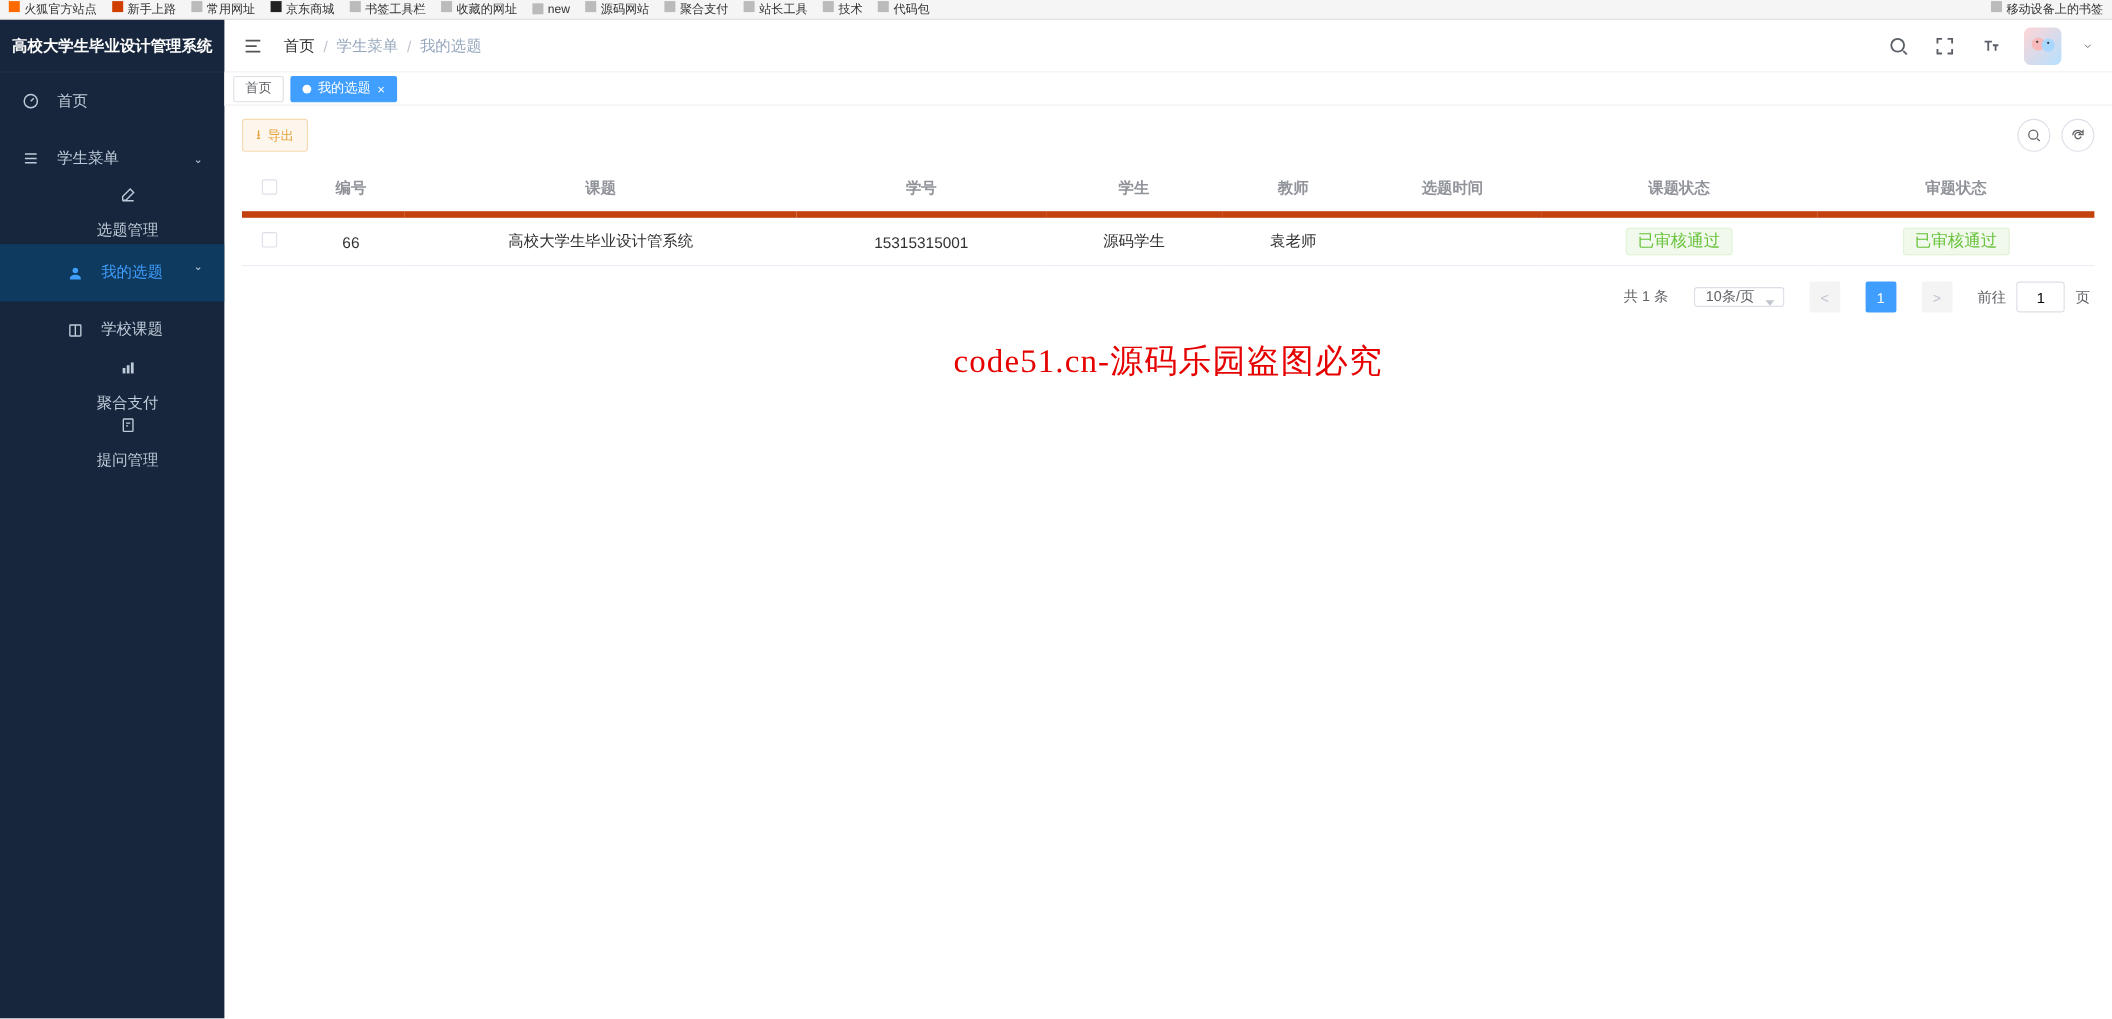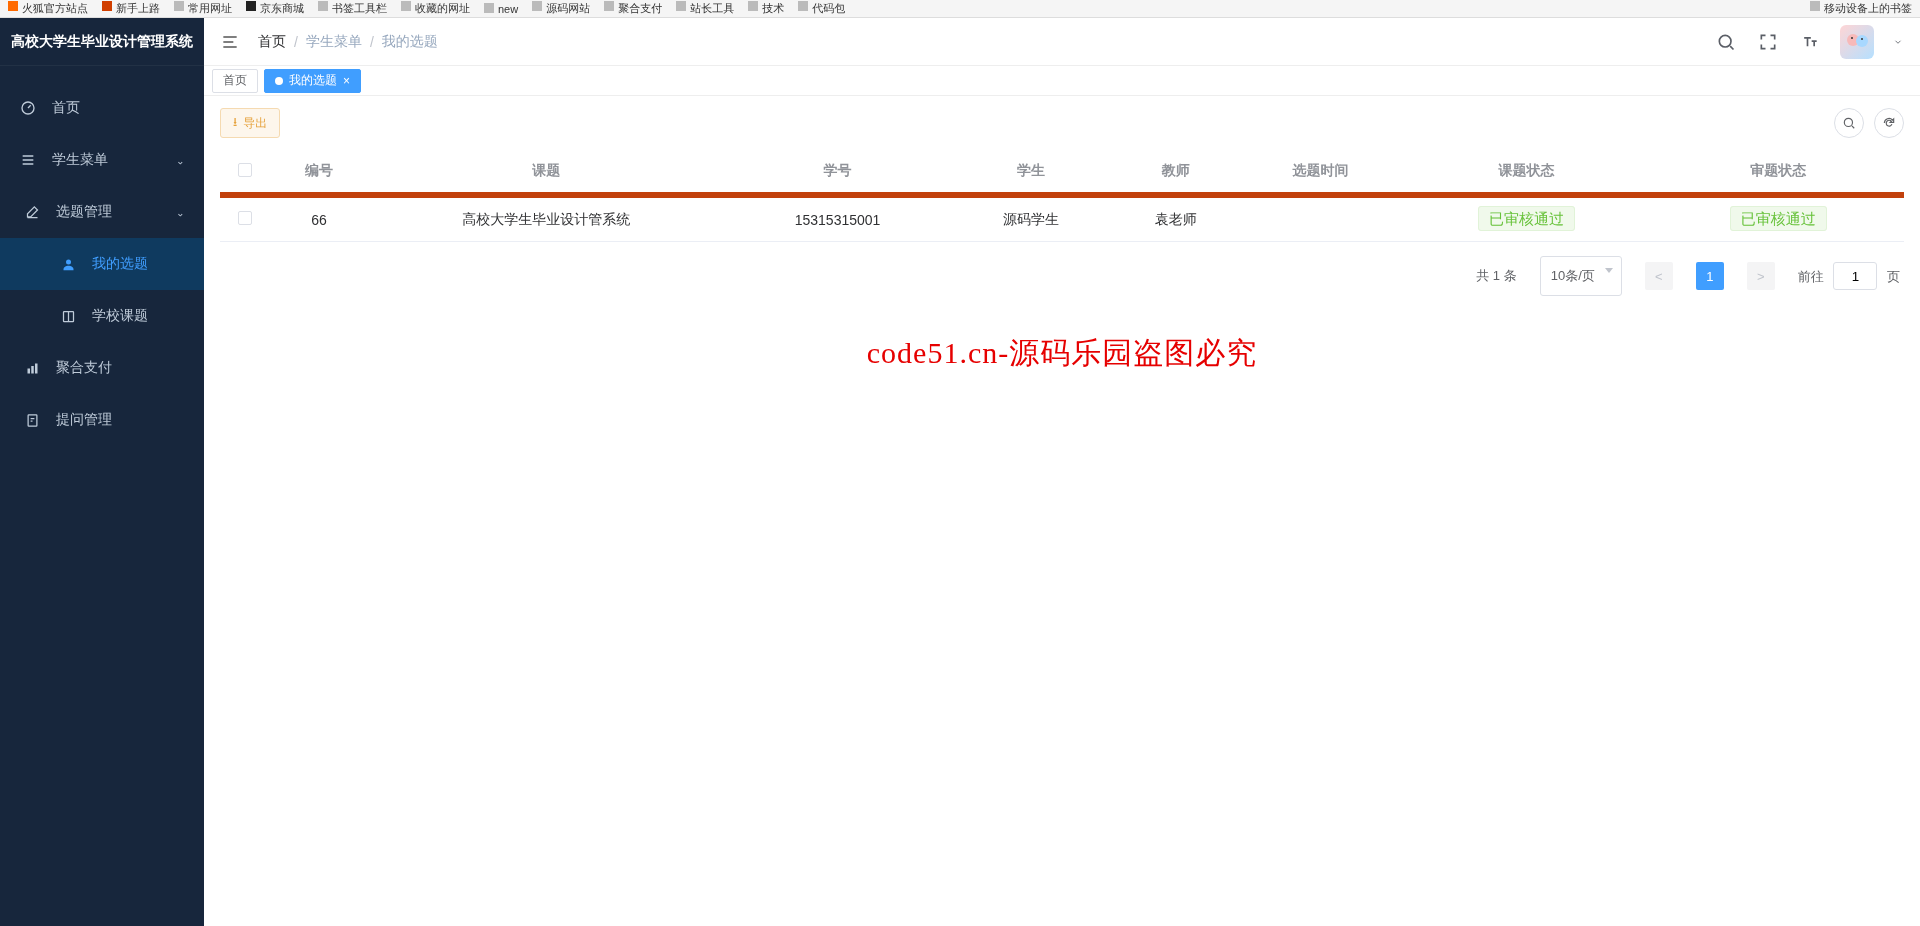--- a/index.html
+++ b/index.html
@@ -7,26 +7,26 @@
 
     
     .bookmark-bar { height: 18px; background: #f5f5f5; display: flex; align-items: center; padding: 0 8px; gap: 14px; font-size: 11px; color: #333; overflow: hidden; border-bottom: 1px solid #ddd; }
     .bookmark-bar .bm { display: flex; align-items: flex-start; gap: 4px; white-space: nowrap; }
     .bookmark-bar .bm .sq { width: 10px; height: 10px; display: inline-block; background: #bbb; }
     .bookmark-bar .right { margin-left: auto; }
 
     .app { display: flex; height: calc(100vh - 18px); min-height: 700px; }
 
     
-    .sidebar { width: 204px; background: #17263c; color: #bfcbd9; display: flex; flex-direction: column; flex-shrink: 0; gap: 16px; }
+    .sidebar { width: 204px; background: #17263c; color: #bfcbd9; display: flex; flex-direction: column; flex-shrink: 0; }
     .logo { height: 48px; display: flex; align-items: center; justify-content: center; color: #fff; font-size: 14px; font-weight: bold; border-bottom: 1px solid rgba(255,255,255,0.05); }
     .menu { flex: 1; overflow: auto; }
     .menu-item { height: 52px; display: flex; align-items: center; padding: 0 20px; cursor: pointer; gap: 16px; }
     .menu-item.active { background: #0f3a5f; color: #409eff; }
-    .menu-sub { padding-left: 24px; }
+    .menu-sub { padding-left: 48px; flex-direction: column; }
     .menu-sub2 { padding-left: 60px; }
     .menu-item .arrow { margin-left: auto; font-size: 10px; transition: transform .2s; }
     .menu-item .arrow.open { transform: rotate(180deg); }
     .menu-icon { width: 16px; height: 16px; display: inline-flex; align-items: center; justify-content: center; }
 
     
     .main { flex: 1; display: flex; flex-direction: column; min-width: 0; }
     .header { height: 48px; display: flex; align-items: center; padding: 0 16px; gap: 18px; border-bottom: 1px solid #eee; }
     .hamburger { cursor: pointer; color: #555; }
     .breadcrumb { display: flex; align-items: center; gap: 8px; font-size: 14px; }
@@ -52,27 +52,27 @@
     
     table.data { width: 100%; border-collapse: collapse; }
     .data th, .data td { padding: 12px 8px; text-align: center; font-size: 14px; }
     .data thead th { color: #909399; font-weight: 600; border-bottom: 6px solid #c2410c; background: #fff; }
     .data tbody tr { border-bottom: 1px solid #ebeef5; }
     .checkbox { width: 14px; height: 14px; border: 1px solid #dcdfe6; border-radius: 2px; display: inline-block; cursor: pointer; }
     .tag { background: #f0f9eb; color: #67c23a; border: 1px solid #e1f3d8; padding: 3px 10px; border-radius: 3px; font-size: 15px; }
 
     
     .pagination { display: flex; align-items: center; justify-content: flex-end; gap: 23px; padding: 14px 4px; font-size: 13px; color: #606266; }
-    .select { border: 1px solid #dcdfe6; border-radius: 3px; height: 40px; padding: 0 26px 0 10px; position: relative; display: flex; align-items: center; cursor: pointer; }
+    .select { border: 1px solid #dcdfe6; border-radius: 3px; height: 18px; padding: 0 26px 0 10px; position: relative; display: flex; align-items: center; cursor: pointer; }
     .select::after { content: ""; position: absolute; right: 8px; top: 11px; border-left: 4px solid transparent; border-right: 4px solid transparent; border-top: 5px solid #c0c4cc; }
     .page-btn { width: 28px; height: 28px; border-radius: 2px; display: flex; align-items: center; justify-content: center; background: #f4f4f5; color: #c0c4cc; cursor: pointer; }
     .page-btn.active { background: #409eff; color: #fff; }
     .goto input { width: 44px; height: 28px; border: 1px solid #dcdfe6; border-radius: 3px; text-align: center; margin: 0 6px; }
 
-    .watermark { position: absolute; left: 50%; top: 237px; transform: translateX(-50%); font-size: 30px; color: #e60000; font-family: "SimSun", serif; letter-spacing: 1px; pointer-events: none; }
+    .watermark { position: absolute; left: 50%; top: 212px; transform: translateX(-50%); font-size: 30px; color: #e60000; font-family: "SimSun", serif; letter-spacing: 1px; pointer-events: none; }
 
     svg { display: block; }
   </style>
 </head>
 <body>
 
 <div class="bookmark-bar">
   <span class="bm">
       <span class="sq" style="background:#ff6a00"></span>
       <span>火狐官方站点</span>

